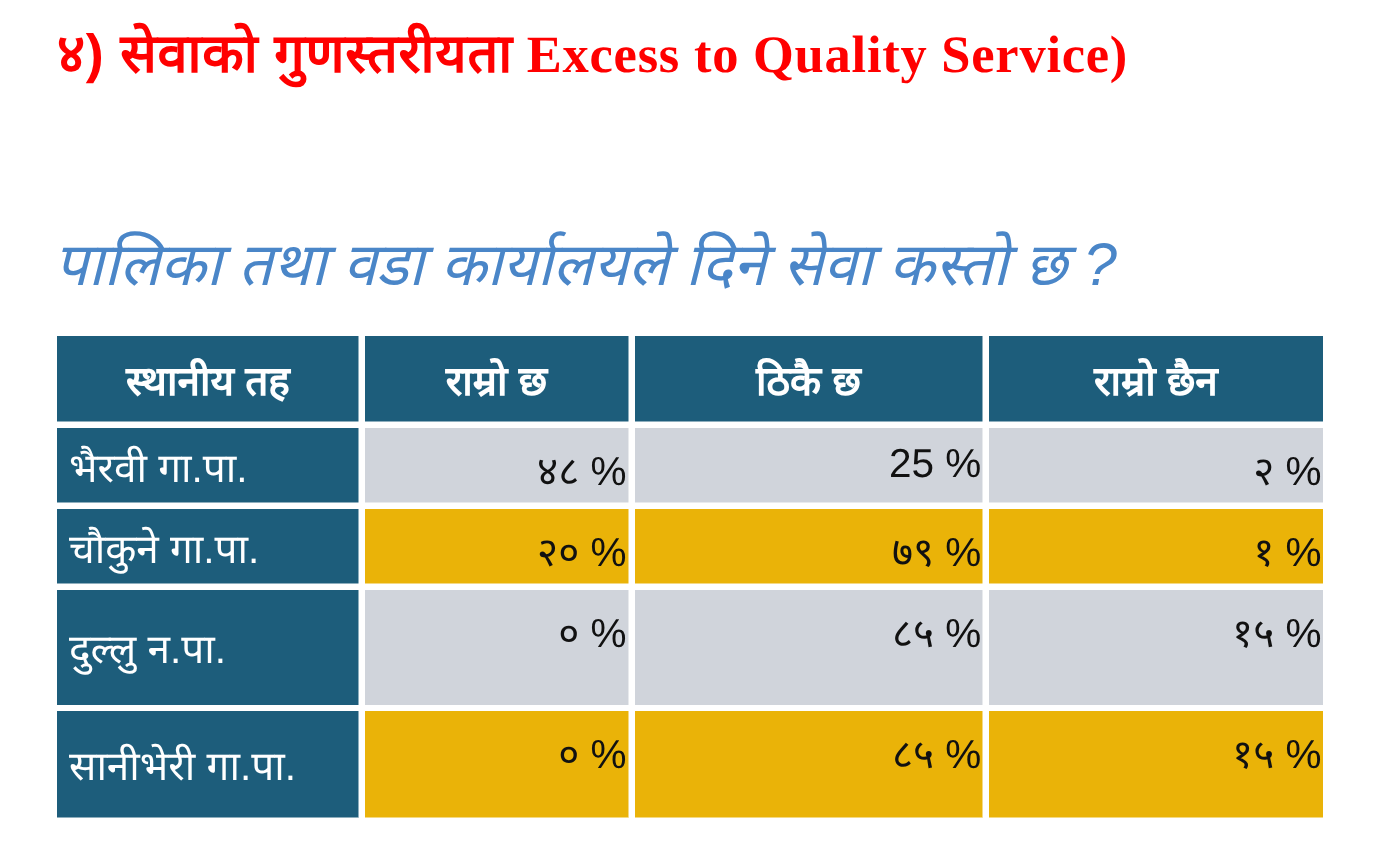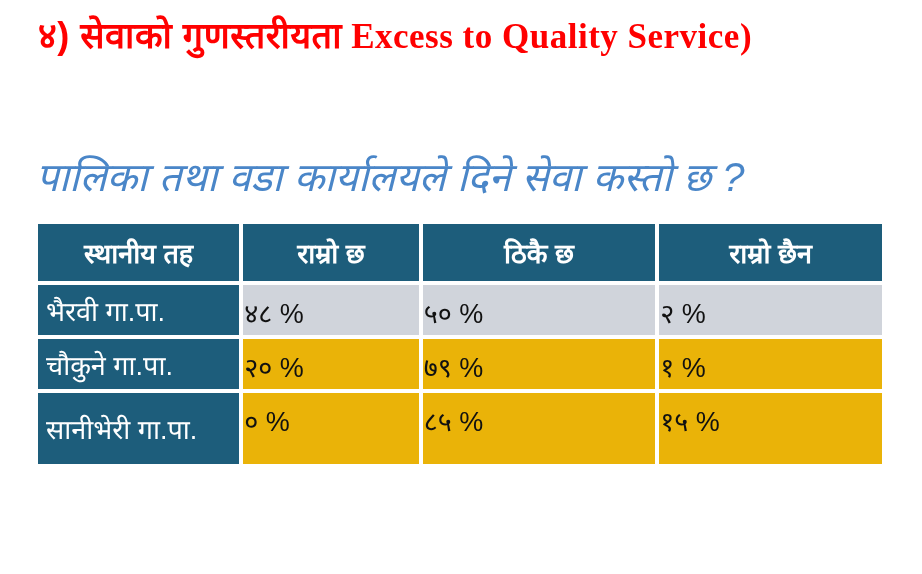--- a/index.html
+++ b/index.html
@@ -76,21 +76,21 @@
     color: #ffffff;
     font-size: 27px;
     font-weight: normal;
     text-align: left;
     vertical-align: middle;
     padding-left: 8px;
   }
   td.val {
     color: #111111;
     font-size: 27px;
-    text-align: left;
+    text-align: right;
     vertical-align: top;
     padding-top: 9px;
   }
   tr.r-odd  td.val { background: #D0D4DB; }
   tr.r-even td.val { background: #eab308; }
   tr.row-1 { height: 54px; }
   tr.row-2 { height: 54px; }
   tr.row-3 { height: 81px; }
   tr.row-4 { height: 73px; }
 </style>
@@ -115,28 +115,34 @@
     <tbody>
         <tr>
       <th>स्थानीय तह</th>
       <th>राम्रो छ</th>
       <th>ठिकै छ</th>
       <th>राम्रो छैन</th>
     </tr>
     <tr class="row-1 r-odd">
       <td class="row-label">भैरवी गा.पा.</td>
       <td class="val">४८ %</td>
-      <td class="val">५० %</td>
+      <td class="val">25 %</td>
       <td class="val">२ %</td>
     </tr>
     <tr class="row-2 r-even">
       <td class="row-label">चौकुने गा.पा.</td>
       <td class="val">२० %</td>
       <td class="val">७९ %</td>
       <td class="val">१ %</td>
+    </tr>
+    <tr class="row-3 r-odd">
+      <td class="row-label">दुल्लु न.पा.</td>
+      <td class="val">० %</td>
+      <td class="val">८५ %</td>
+      <td class="val">१५ %</td>
     </tr>
     <tr class="row-4 r-even">
       <td class="row-label">सानीभेरी गा.पा.</td>
       <td class="val">० %</td>
       <td class="val">८५ %</td>
       <td class="val">१५ %</td>
     </tr>
   </tbody>
     </table>
 

